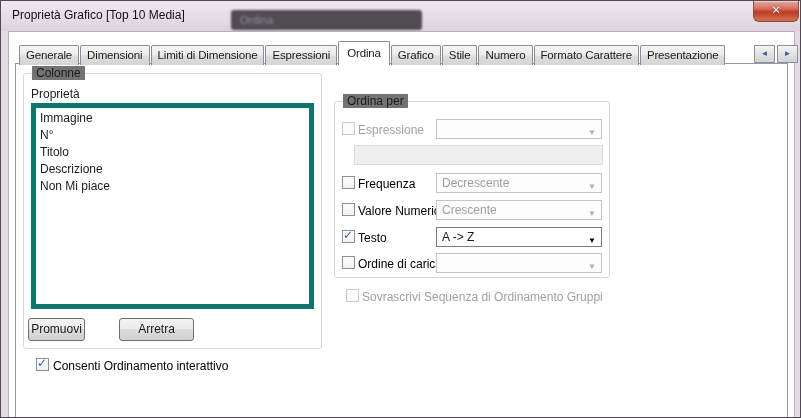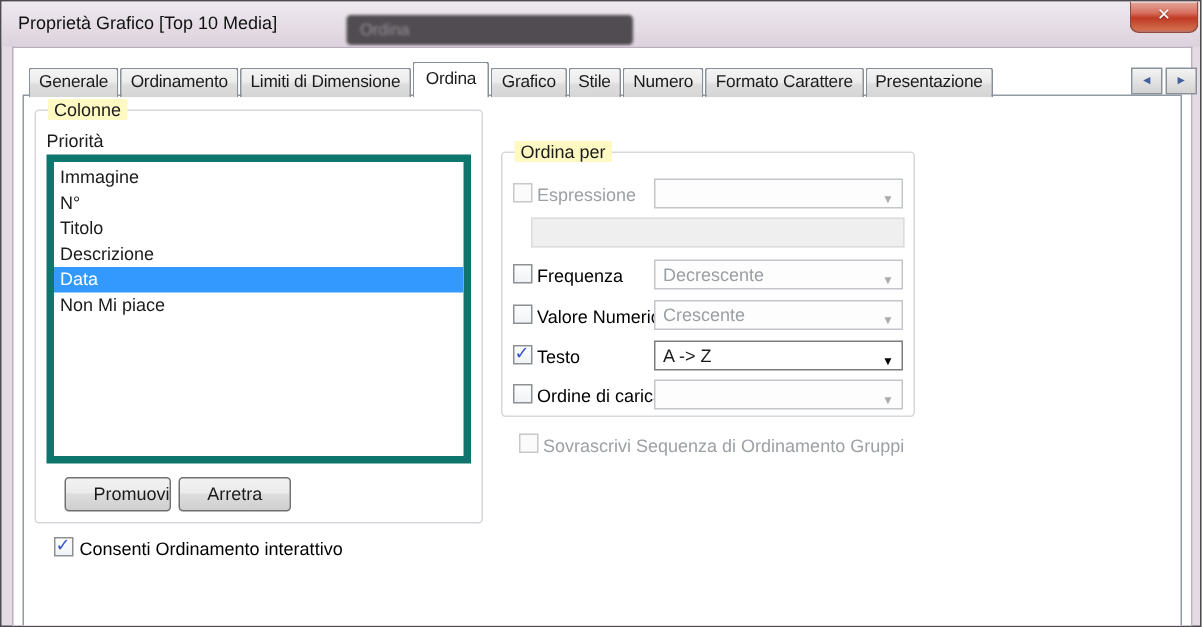--- a/index.html
+++ b/index.html
@@ -42,21 +42,21 @@
     background:linear-gradient(#f4f4f4,#ececec 45%,#dddddd 55%,#d5d5d5);
     color:#1b1b1b;cursor:default;flex:0 0 auto;margin-top:28px;}
   .tab.active{height:24px;line-height:22px;background:#fff;position:relative;z-index:3;
     padding:0 8px;}
   .tab-scroll{top:44px;width:21px;height:18px;border:1px solid #8b919b;
     background:linear-gradient(#f4f4f4,#e3e3e3 50%,#d2d2d2);
     text-align:center;line-height:16px;font-size:8px;color:#42609f;cursor:default;}
 
   
   .groupbox{border:1px solid #d4d8dc;border-radius:3px;}
-  .group-label{position:absolute;top:-8px;left:8px;background:#fef9c3;padding:0 4px;
+  .group-label{position:absolute;top:-8px;left:8px;background:#737373;padding:0 4px;
     font-size:12px;color:#1b1b1b;}
 
   
   .priority-label{left:30px;top:86px;}
   .listbox{left:30px;top:102px;width:283px;height:206px;background:#fff;
     border:5px solid #0f766e;padding-top:2px;overflow:hidden;}
   .list-item{height:17px;line-height:17px;padding-left:4px;cursor:default;}
   .list-item.selected{background:#3399ff;color:#fff;}
   .btn{border:1px solid #707070;border-radius:3px;
     background:linear-gradient(#f2f2f2,#ebebeb 45%,#dddddd 50%,#cfcfcf);
@@ -93,53 +93,53 @@
 <div class="abs close-btn">
   <span>✕</span>
 </div>
 
 <div class="abs client"></div>
 <div class="abs tabpanel"></div>
 
 <div class="abs tabs-clip">
   <div class="tabs-row">
     <div class="tab">Generale</div>
-    <div class="tab">Ordinamento</div>
+    <div class="tab">Dimensioni</div>
     <div class="tab">Limiti di Dimensione</div>
+    <div class="tab">Espressioni</div>
     <div class="tab active">Ordina</div>
     <div class="tab">Grafico</div>
     <div class="tab">Stile</div>
     <div class="tab">Numero</div>
     <div class="tab">Formato Carattere</div>
     <div class="tab">Presentazione</div>
 
   </div>
 </div>
 <div class="abs tab-scroll" style="left:753px;">
   <span>◄</span>
 </div>
 <div class="abs tab-scroll" style="left:776px;">
   <span>►</span>
 </div>
 
 <div class="abs groupbox" style="left:22px;top:72px;width:299px;height:276px;">
   <span class="group-label">Colonne</span>
 </div>
-<div class="abs priority-label">Priorità</div>
+<div class="abs priority-label">Proprietà</div>
 
 <div class="abs listbox">
   <div class="list-item">Immagine</div>
   <div class="list-item">N°</div>
   <div class="list-item">Titolo</div>
   <div class="list-item">Descrizione</div>
-  <div class="list-item selected">Data</div>
   <div class="list-item">Non Mi piace</div>
 </div>
 
-<div class="abs btn" style="left:42px;top:317px;width:71px;text-align:right;">Promuovi</div>
+<div class="abs btn" style="left:27px;top:317px;width:57px;">Promuovi</div>
 <div class="abs btn" style="left:118px;top:317px;width:75px;">Arretra</div>
 
 <div class="abs groupbox" style="left:333px;top:100px;width:276px;height:177px;">
   <span class="group-label">Ordina per</span>
 </div>
 
 <div class="checkbox disabled" style="left:341px;top:121px;"></div>
 <div class="cb-label disabled" style="left:357px;top:122px;">Espressione</div>
 <div class="combo disabled" style="left:435px;top:118px;">
   <span></span>

